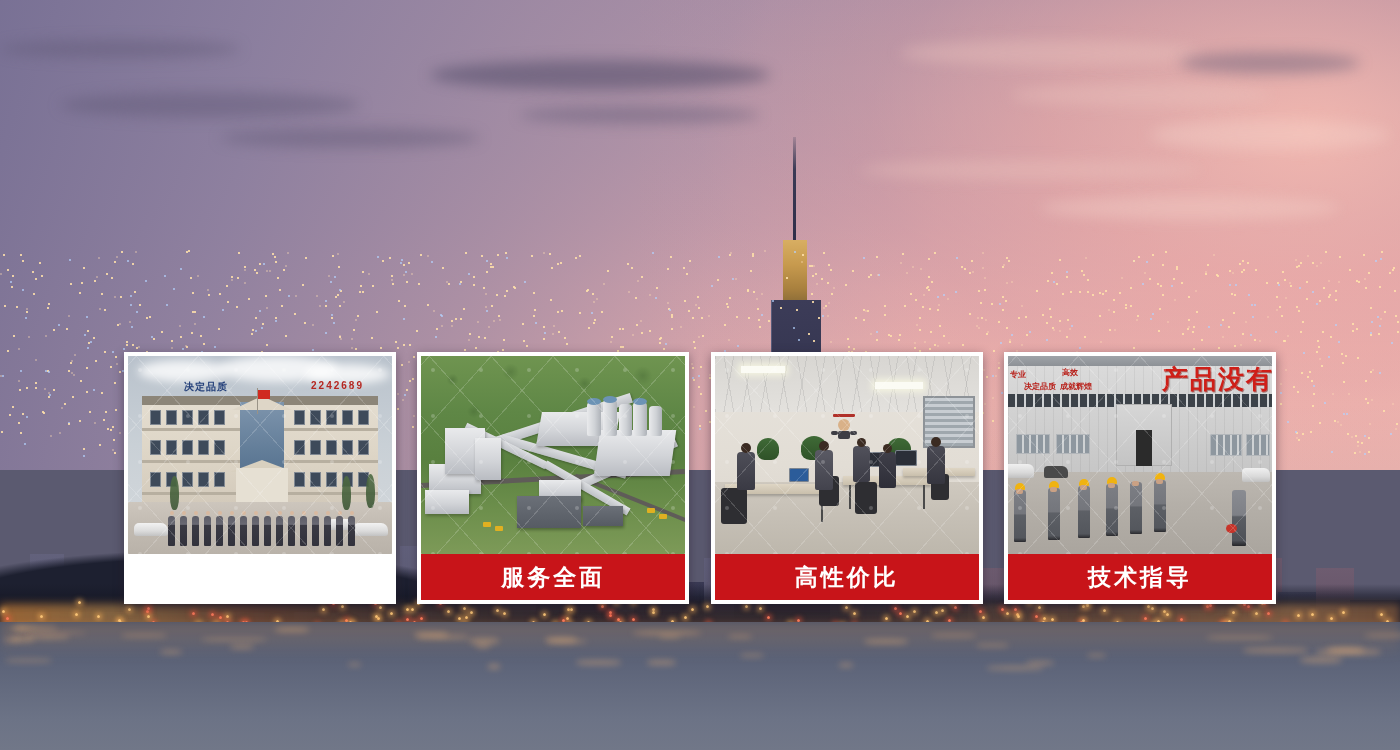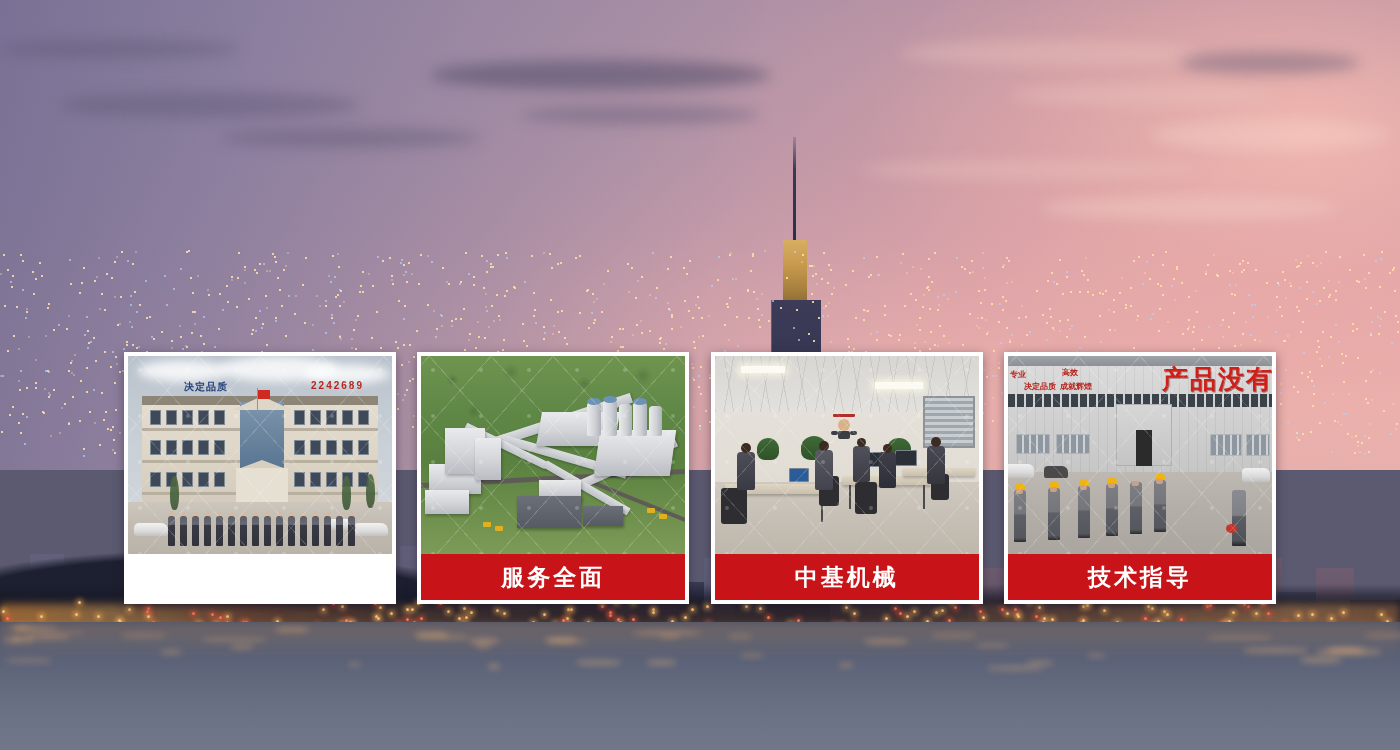--- a/index.html
+++ b/index.html
@@ -2237,21 +2237,21 @@
             <i class="mesh-dot" style="left:250px;top:150px;"></i>
             <i class="mesh-dot" style="left:10px;top:196px;"></i>
             <i class="mesh-dot" style="left:58px;top:196px;"></i>
             <i class="mesh-dot" style="left:106px;top:196px;"></i>
             <i class="mesh-dot" style="left:154px;top:196px;"></i>
             <i class="mesh-dot" style="left:202px;top:196px;"></i>
             <i class="mesh-dot" style="left:250px;top:196px;"></i>
           </div>
       </div>
       <div class="caption">
-        <span>中基机械</span>
+        <span>高性价比</span>
       </div>
     </div>
 
     <div class="tile">
       <div class="photo">
         <div class="p4-sky"></div>
         <div class="p4-wall"></div>
         <div class="p4-eave"></div>
 
         <div class="p4-bigsign">产品没有</div>

